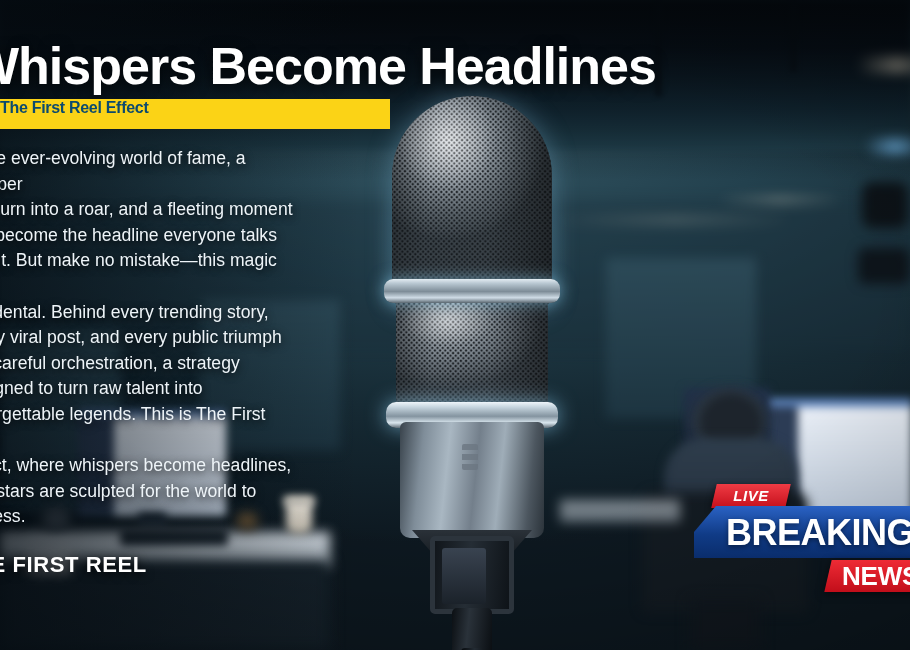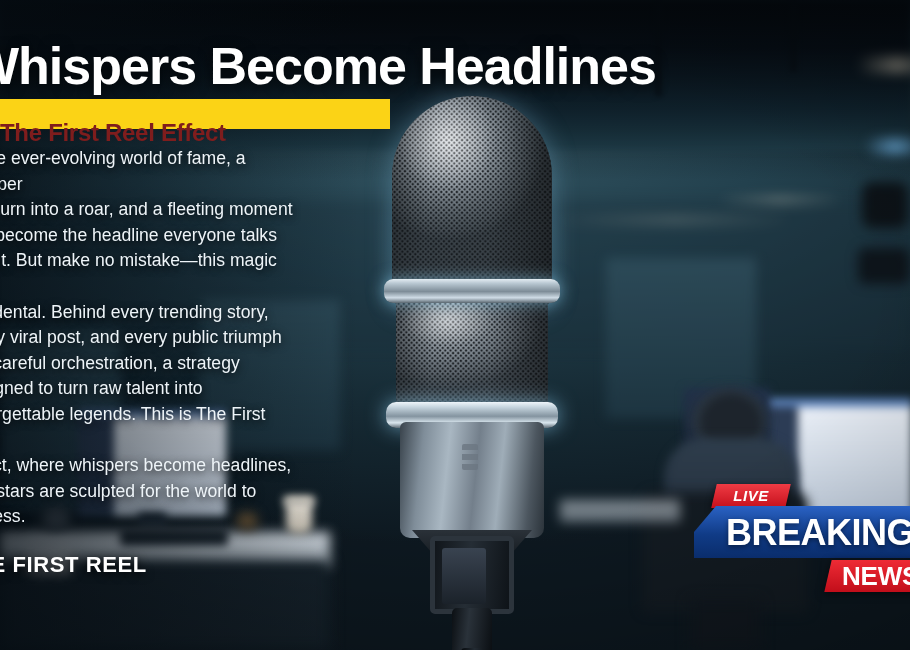--- a/index.html
+++ b/index.html
@@ -192,22 +192,22 @@
     position:absolute; left:-30px; top:36px;
     font-size:52px; font-weight:bold; color:#ffffff;
     letter-spacing:-1px; white-space:nowrap;
     text-shadow:0 3px 14px rgba(0,0,0,.75);
   }
   .subbar {
     position:absolute; left:-30px; top:99px; width:420px; height:30px;
     background:#fbd316;
   }
   .subbar-text {
-    position:absolute; left:30px; top:20px;
-    font-size:24px; font-weight:bold; color:#7f1d1d; letter-spacing:-.3px;
+    position:absolute; left:30px; top:0;
+    font-size:16px; font-weight:bold; color:#0c4a6e; letter-spacing:-.3px;
     white-space:nowrap;
   }
   .body-copy {
     position:absolute; left:-38px; top:146px; width:340px;
     font-size:17.6px; line-height:25.6px; color:#eef4f8;
     text-shadow:0 2px 9px rgba(0,0,0,.85);
     white-space:pre-line;
   }
   .brand {
     position:absolute; left:-40px; top:552px;

